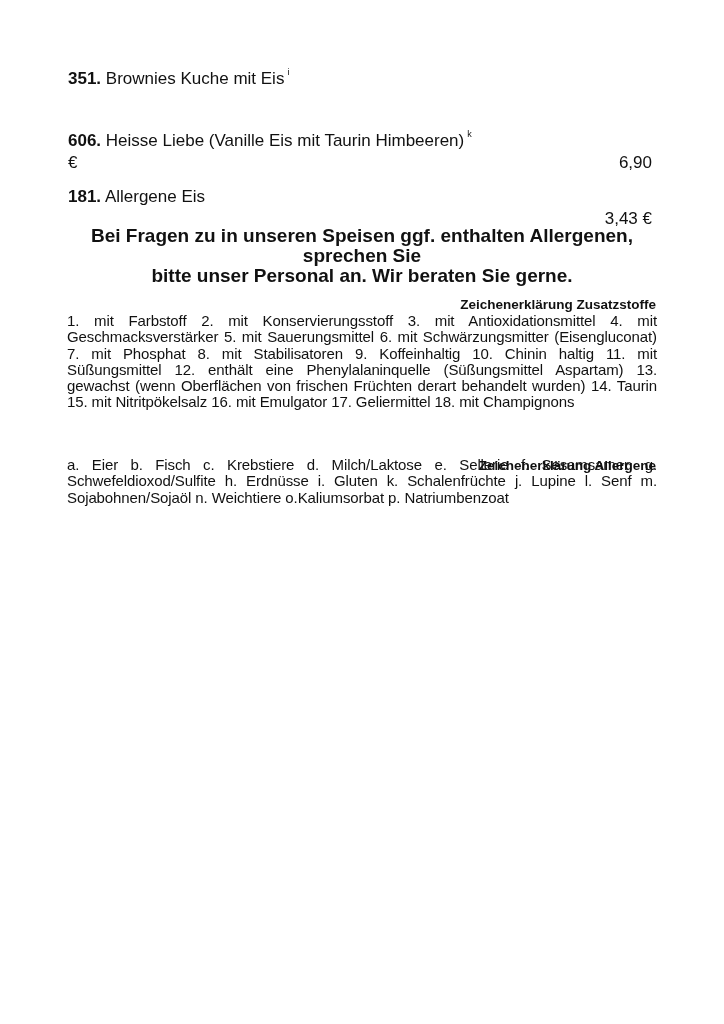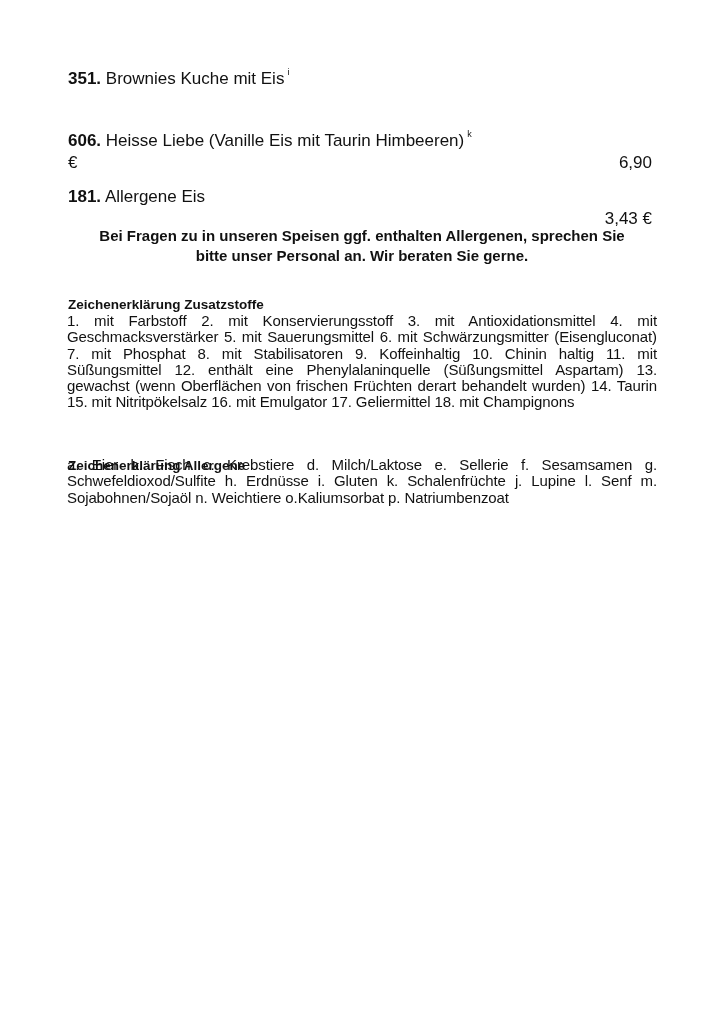--- a/index.html
+++ b/index.html
@@ -4,22 +4,22 @@
 <style>
   html, body { margin: 0; padding: 0; background: #ffffff; }
   body { width: 724px; height: 1024px; position: relative; overflow: hidden;
          font-family: "Liberation Sans", sans-serif; color: #111; }
   .page { position: absolute; left: 68px; top: 0; width: 588px; }
   .item { position: absolute; left: 0; width: 588px; font-size: 17px; line-height: 22px; }
   .item .num { font-weight: bold; }
   .item sup { font-size: 9px; vertical-align: 9px; line-height: 0; margin-left: 3px; }
   .price-right { position: absolute; right: 4px; top: 0; margin-top: 22px; }
   .notice { position: absolute; top: 226px; left: 0; width: 588px; text-align: center;
-            font-weight: bold; font-size: 15px; line-height: 20px; }
-  .heading { position: absolute; left: 0; width: 588px; text-align: left;
+            font-weight: bold; font-size: 19px; line-height: 20px; }
+  .heading { position: absolute; left: 0; width: 588px; text-align: right;
              font-weight: bold; font-size: 13.5px; line-height: 16px; }
   .para { position: absolute; left: 0; width: 588px; font-size: 15px; line-height: 16.3px;
           text-align: justify; text-align-last: left; letter-spacing: -0.1px; }
 </style>
 </head>
 <body>
 
 <div class="page">
 
   <div class="item" style="top:68px;">

